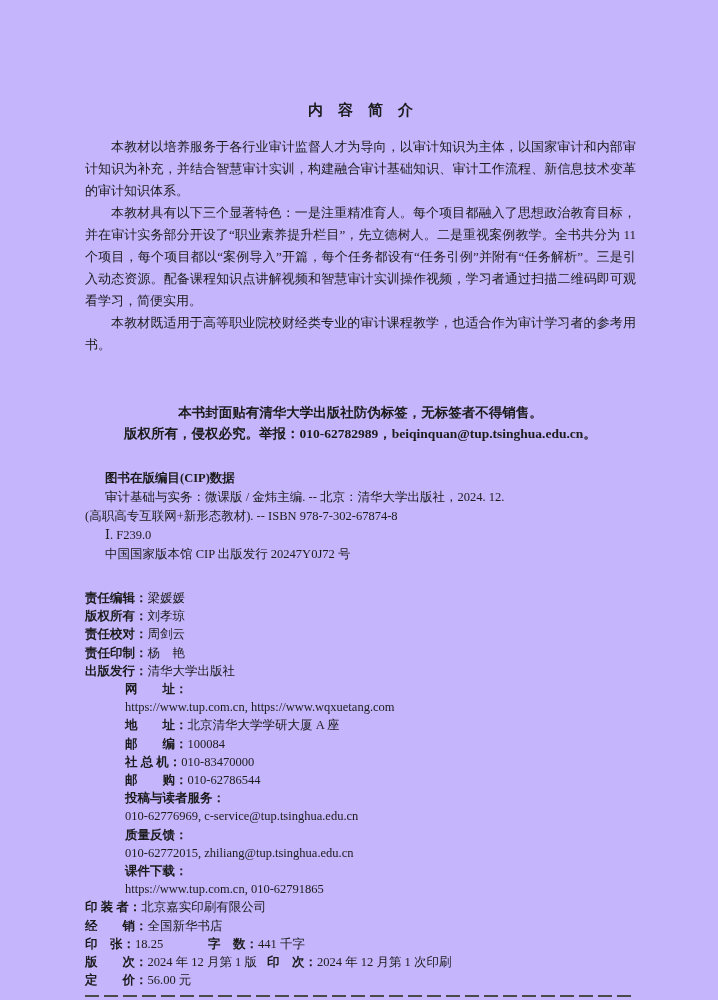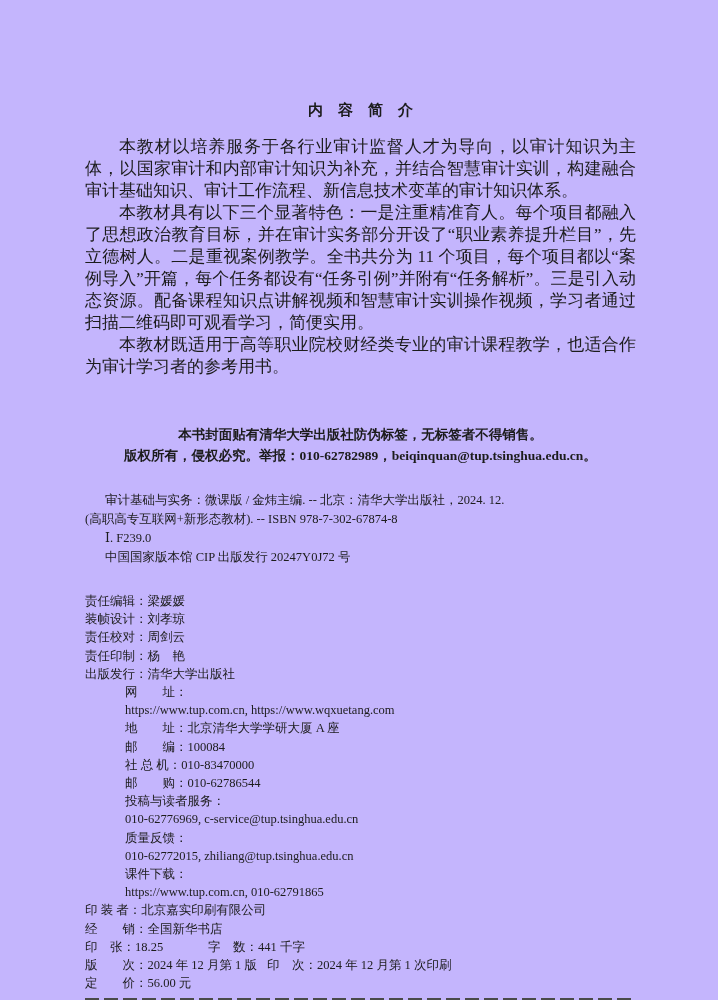--- a/index.html
+++ b/index.html
@@ -25,21 +25,21 @@
   
   .intro-title {
     margin-top: 100px;
     font-size: 15px;
     font-weight: bold;
     text-align: center;
     line-height: 20px;
   }
   .intro-paragraphs { margin-top: 16px; }
   .intro-paragraphs p {
-    font-size: 17px;
+    font-size: 13px;
     line-height: 22px;
     text-align: justify;
     text-indent: 2em;
   }
   
   .notice { margin-top: 46px; text-align: center; }
   .notice p {
     font-size: 13.5px;
     font-weight: bold;
     line-height: 21px;
@@ -54,21 +54,21 @@
   .cip .cip-heading { font-weight: bold; }
   
   .colophon { margin-top: 25px; }
   .row {
     display: flex;
     font-size: 12.5px;
     line-height: 18.2px;
     white-space: nowrap;
   }
   .row.indent { padding-left: 40px; flex-direction: column; }
-  .lbl { font-weight: normal; }
+  .lbl { font-weight: bold; }
   .seg { flex: none; }
   .w260 { width: 260px; }
   .w190 { width: 182px; }
   .w115 { width: 123px; }
   
   .dashed-line {
     margin-top: 6px;
     height: 2px;
     background: repeating-linear-gradient(to right, #4a4a4a 0, #4a4a4a 14px, transparent 14px, transparent 19px);
   }
@@ -92,35 +92,36 @@
       <p>本教材具有以下三个显著特色：一是注重精准育人。每个项目都融入了思想政治教育目标，并在审计实务部分开设了“职业素养提升栏目”，先立德树人。二是重视案例教学。全书共分为 11 个项目，每个项目都以“案例导入”开篇，每个任务都设有“任务引例”并附有“任务解析”。三是引入动态资源。配备课程知识点讲解视频和智慧审计实训操作视频，学习者通过扫描二维码即可观看学习，简便实用。</p>
       <p>本教材既适用于高等职业院校财经类专业的审计课程教学，也适合作为审计学习者的参考用书。</p>
     </div>
 
     <div class="notice">
       <p>本书封面贴有清华大学出版社防伪标签，无标签者不得销售。</p>
       <p>版权所有，侵权必究。举报：010-62782989，beiqinquan@tup.tsinghua.edu.cn。</p>
     </div>
 
     <div class="cip">
+      <p class="ind cip-heading">图书在版编目(CIP)数据</p>
       <p class="ind">审计基础与实务：微课版 / 金炜主编. -- 北京：清华大学出版社，2024. 12.</p>
       <p>(高职高专互联网+新形态教材). -- ISBN 978-7-302-67874-8</p>
       <p class="ind">Ⅰ. F239.0</p>
       <p class="ind">中国国家版本馆 CIP 出版发行 20247Y0J72 号</p>
     </div>
 
     <div class="colophon">
 
       <div class="row">
         <span class="lbl">责任编辑：</span>
         <span>梁媛媛</span>
       </div>
 
       <div class="row">
-        <span class="lbl">装帧设计：</span>
+        <span class="lbl">版权所有：</span>
         <span>刘孝琼</span>
       </div>
 
       <div class="row">
         <span class="lbl">责任校对：</span>
         <span>周剑云</span>
       </div>
 
       <div class="row">
         <span class="lbl">责任印制：</span>

